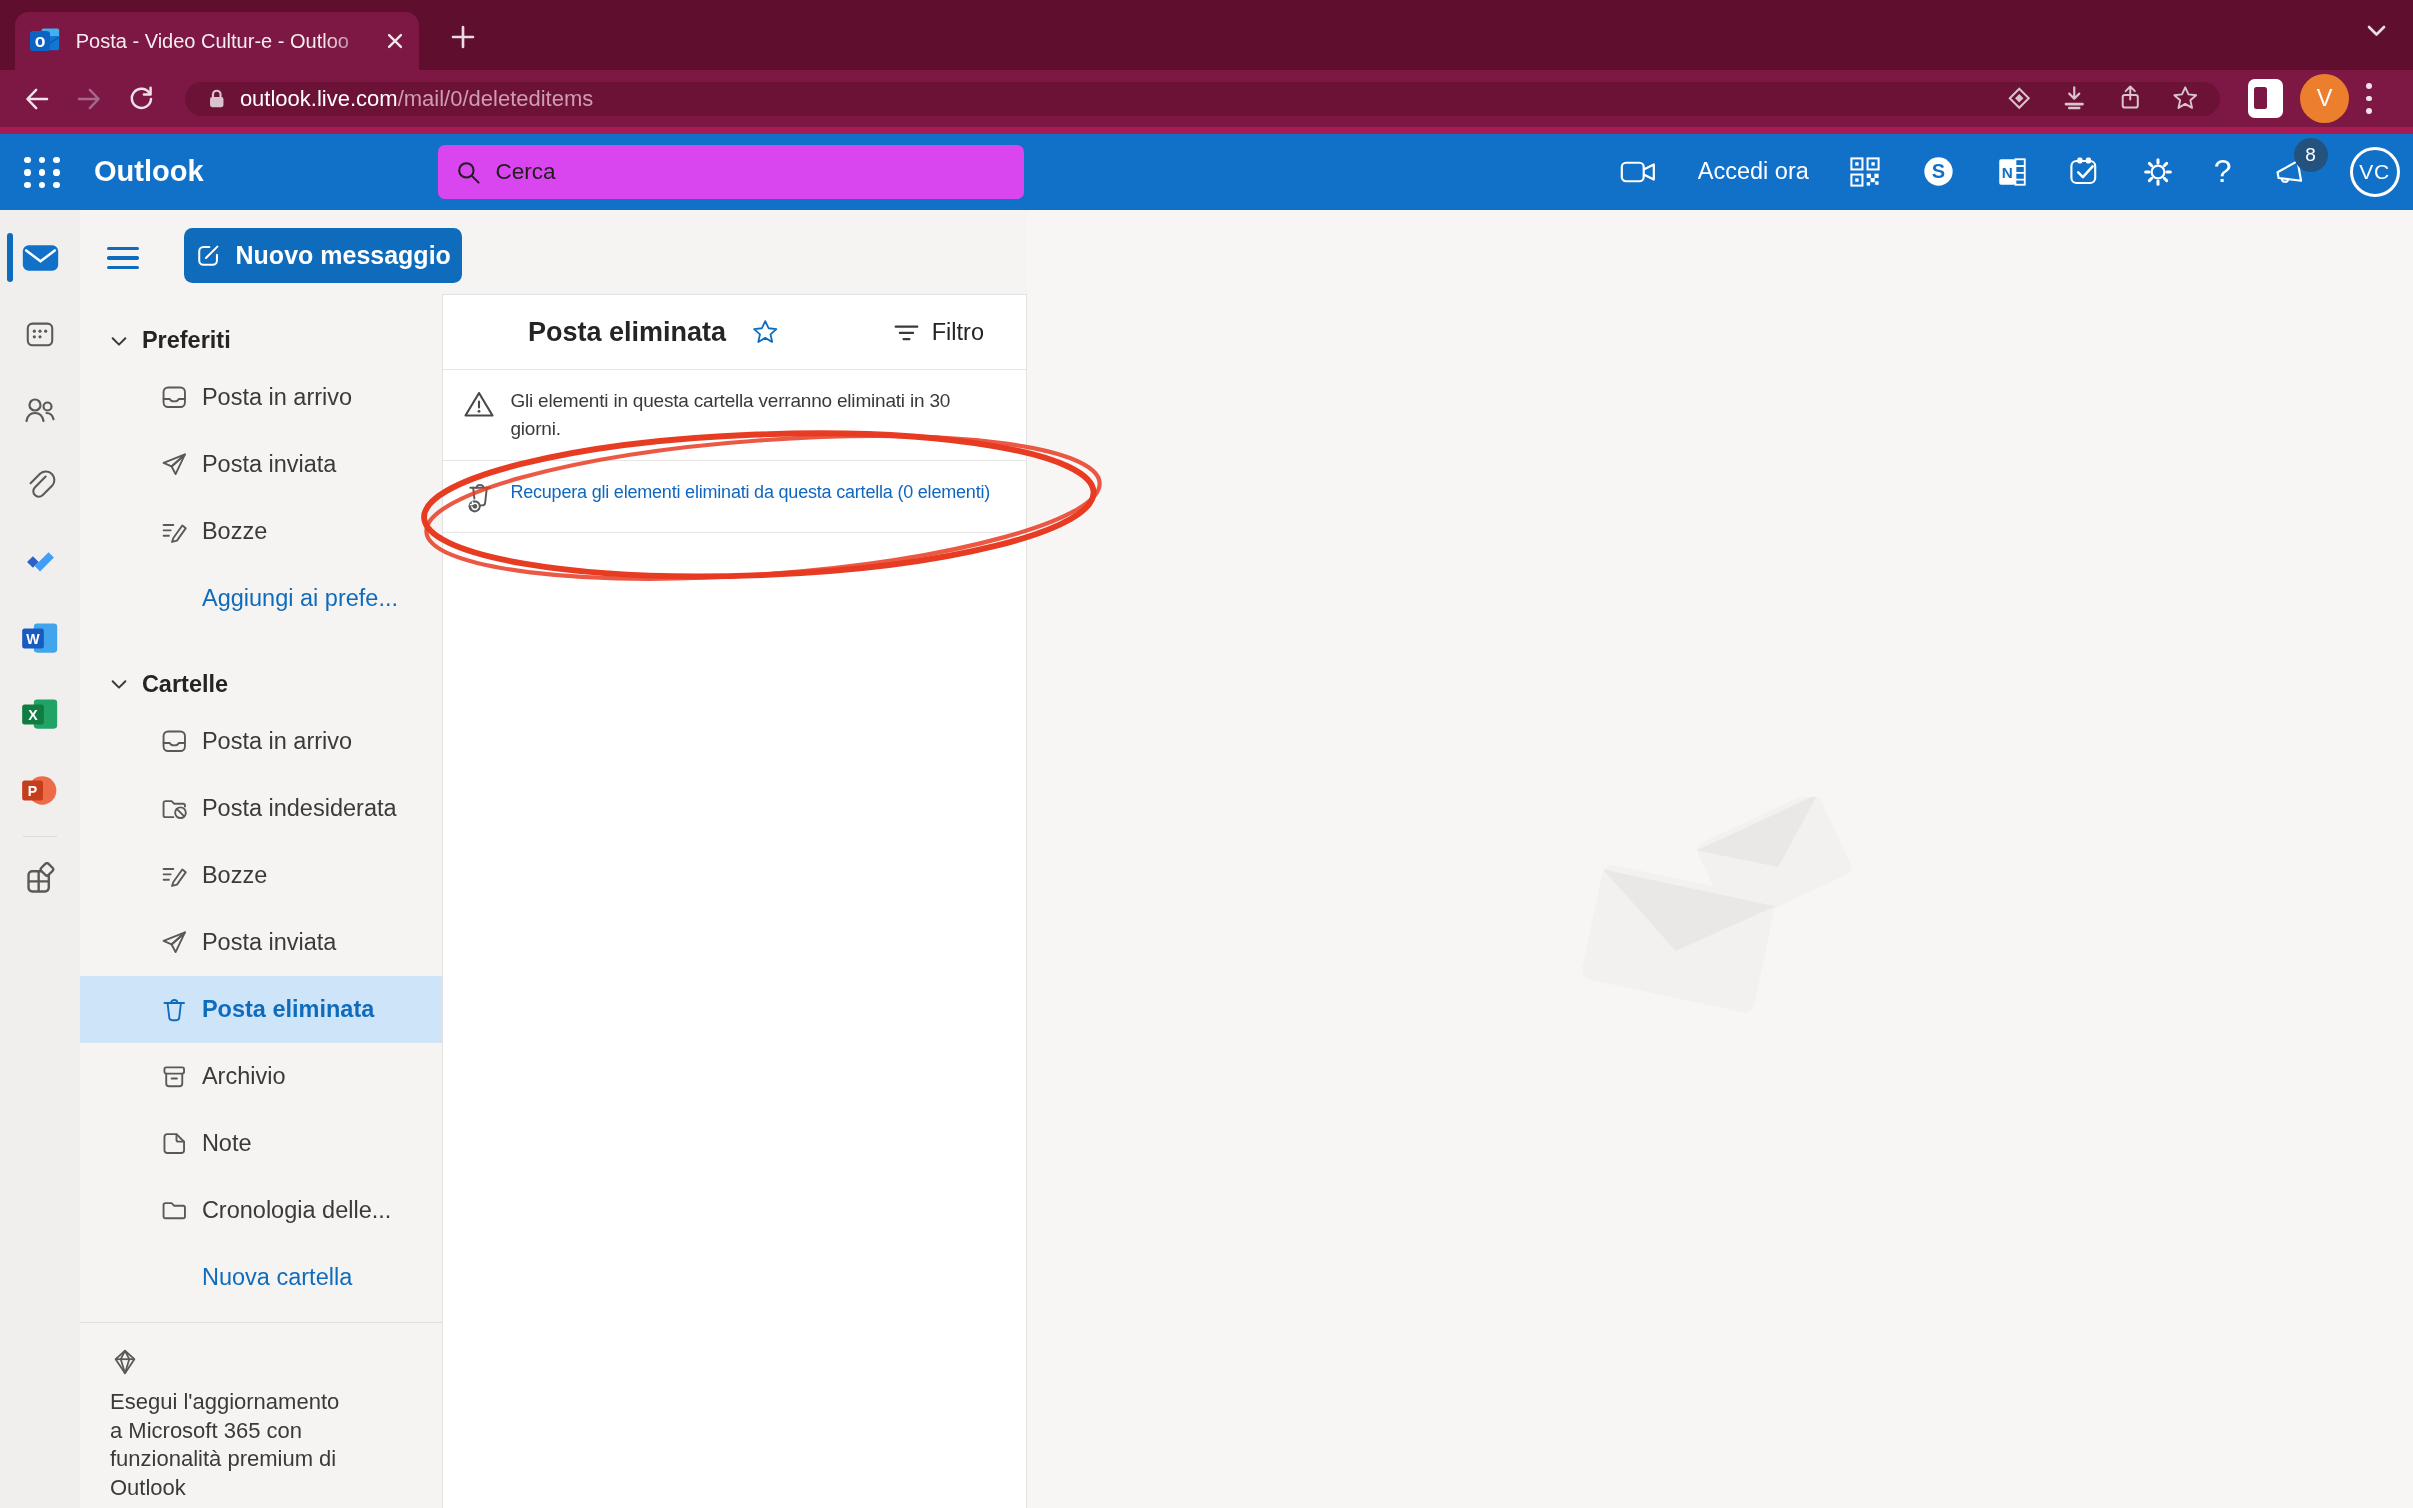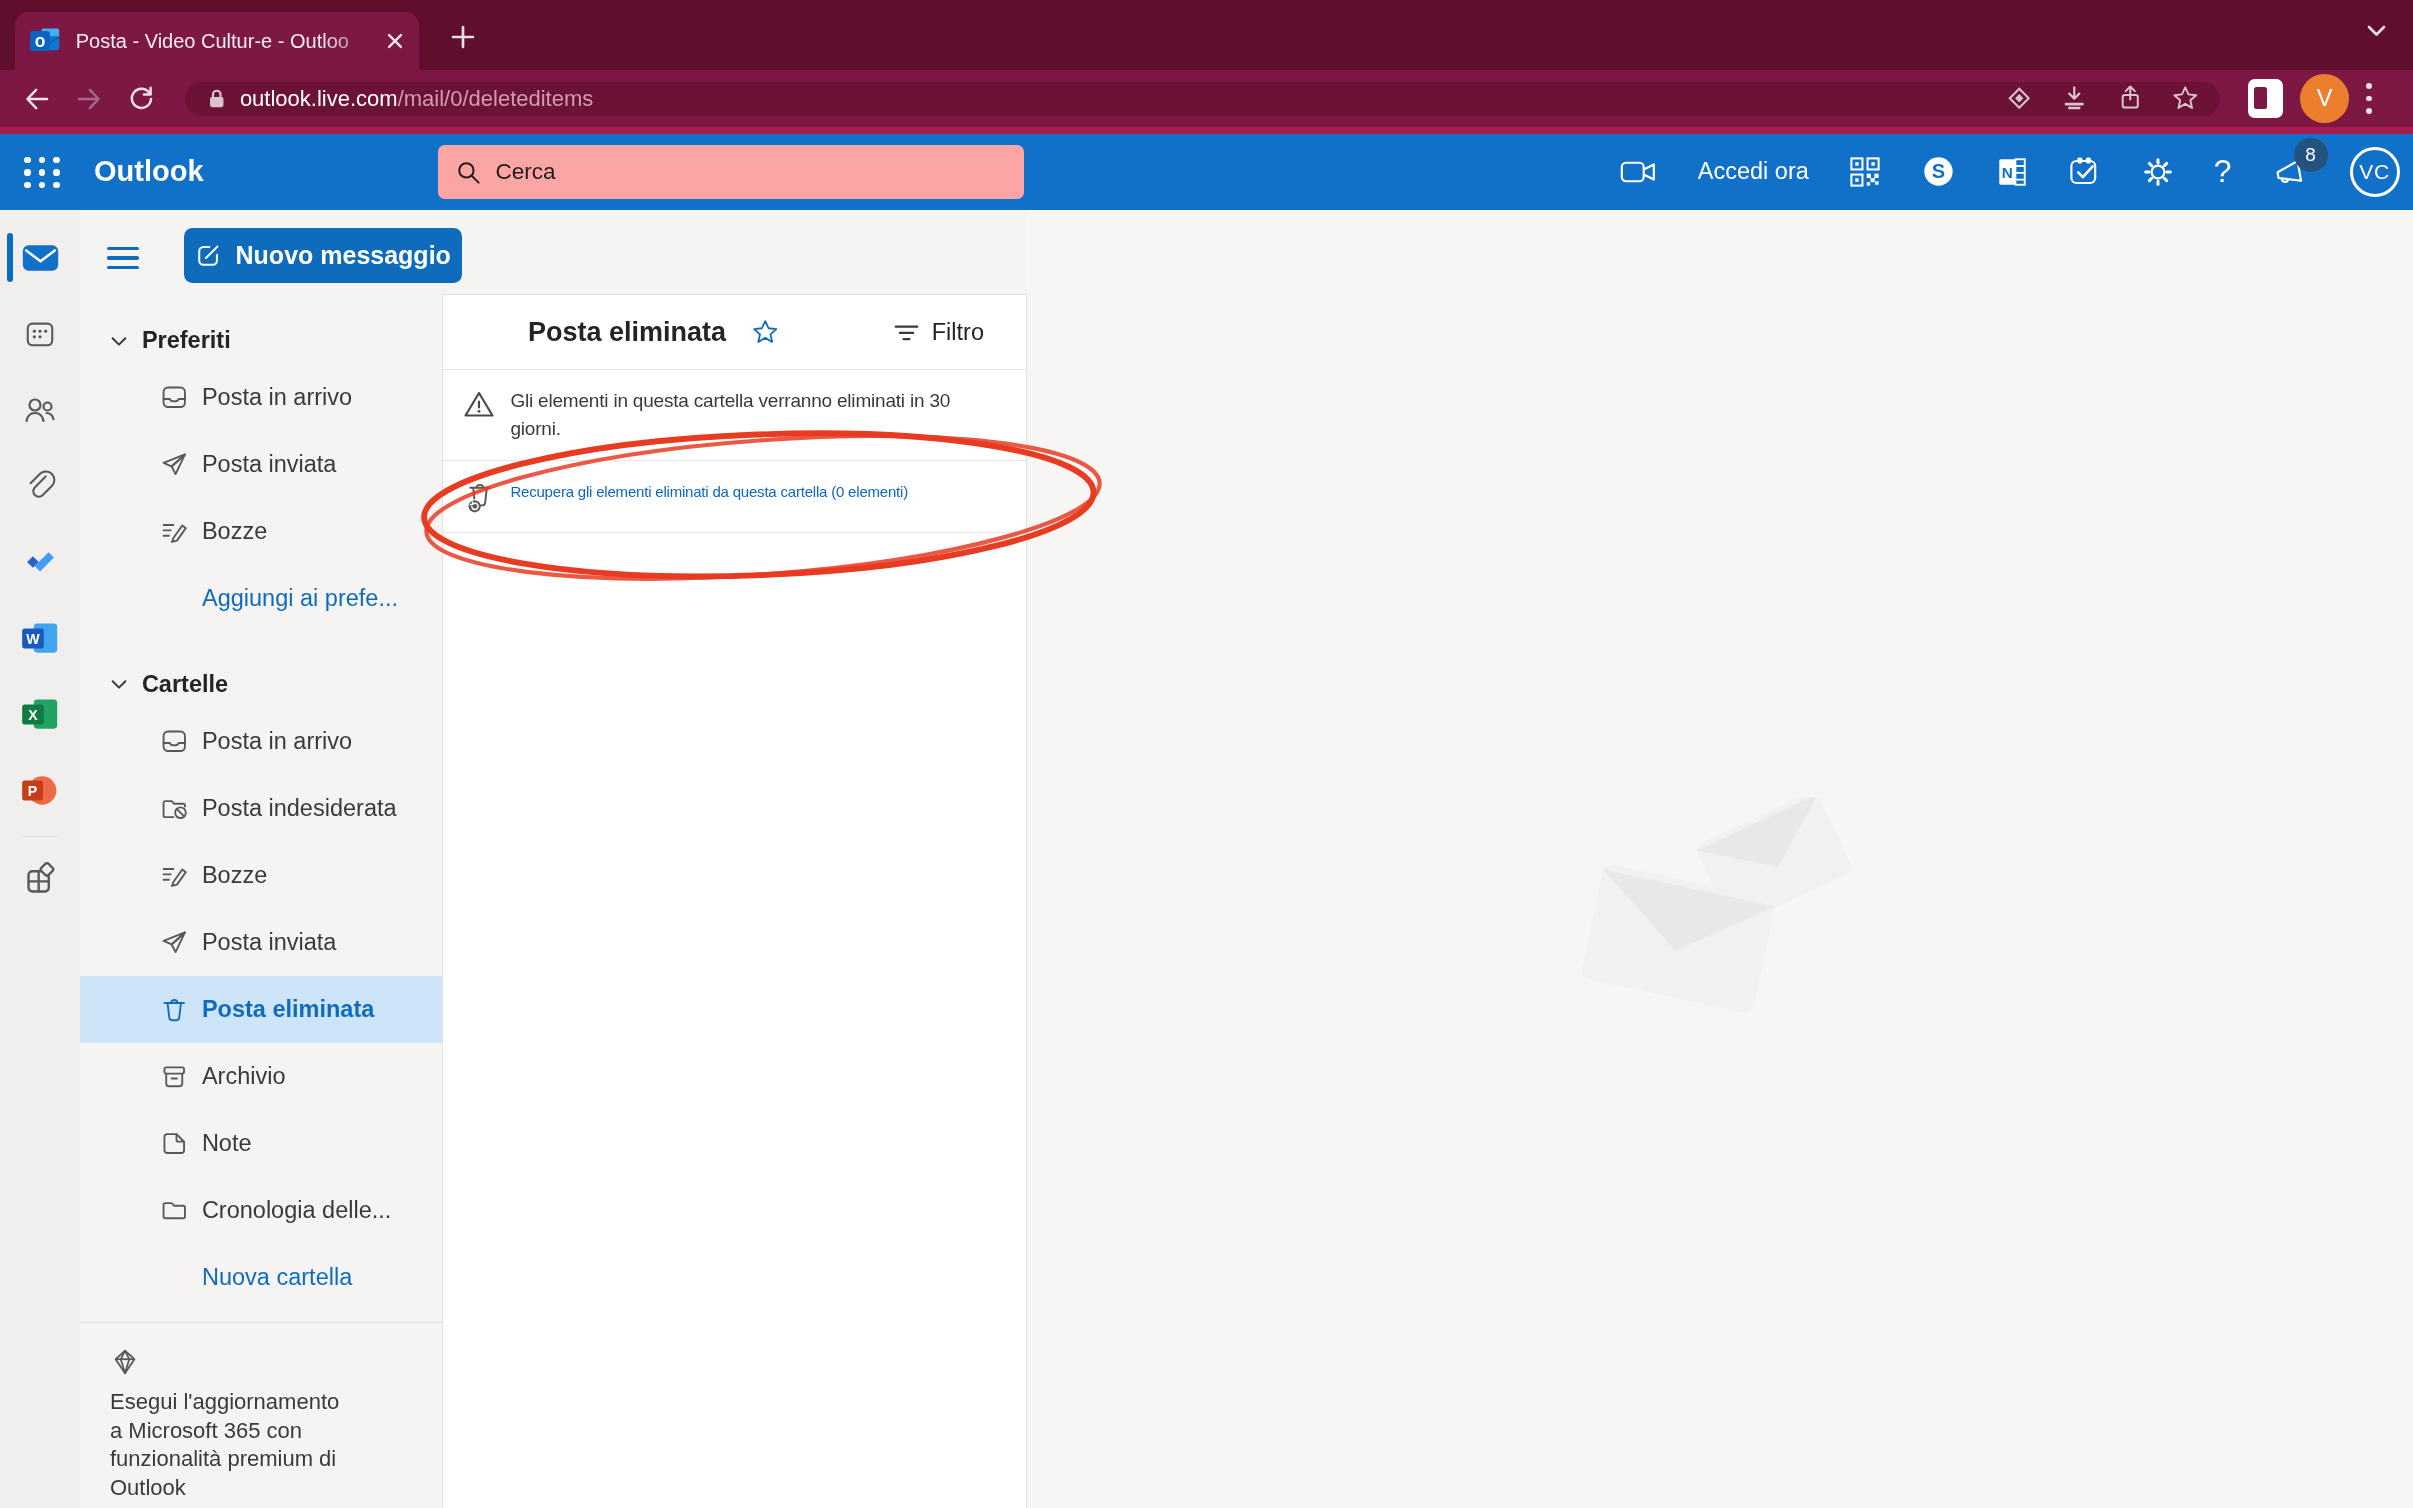--- a/index.html
+++ b/index.html
@@ -34,21 +34,21 @@
   .kebab{margin:0 22px 0 17px;display:flex;flex-direction:column;gap:6.7px;}
   .kebab i{width:5.9px;height:5.9px;border-radius:50%;background:#efe3e9;}
   .accent{position:absolute;top:127px;left:0;width:100%;height:6.7px;background:#a81b53;}
   
   .oheader{position:absolute;top:134px;left:0;width:2413px;height:95px;background:#1170c8;}
   .waffle{position:absolute;left:23.5px;top:20px;width:37px;height:37px;display:grid;
        grid-template-columns:repeat(3,1fr);gap:5.9px;align-content:center;justify-items:center;}
   .waffle i{width:6.7px;height:6.7px;border-radius:50%;background:#fff;}
   .brand{position:absolute;left:94px;top:0;height:75px;display:flex;align-items:center;
        color:#fff;font-size:29px;font-weight:600;}
-  .osearch{position:absolute;left:438px;top:11px;width:586px;height:54px;background:#fca5a5;
+  .osearch{position:absolute;left:438px;top:11px;width:586px;height:54px;background:#d946ef;
        border-radius:6.7px;display:flex;align-items:center;padding:0 17px;box-sizing:border-box;}
   .osearch .ph{font-size:22.6px;color:#1f1e1d;margin-left:13.4px;}
   .oh-right{position:absolute;right:13.4px;top:0;height:75px;display:flex;align-items:center;gap:39px;}
   .signin{color:#fff;font-size:23.5px;white-space:nowrap;}
   .help-q{color:#fff;font-size:32px;}
   .mega-wrap{position:relative;}
   .badge{position:absolute;top:-13.4px;right:-17px;width:34px;height:34px;border-radius:50%;
        background:#24527e;color:#fff;font-size:19px;display:flex;align-items:center;justify-content:center;}
   .avatar-vc{width:50px;height:50px;border-radius:50%;border:3.4px solid #fff;box-sizing:border-box;
        color:#fff;font-size:21px;letter-spacing:0.8px;display:flex;align-items:center;justify-content:center;}
@@ -80,21 +80,21 @@
   .list-pane{position:absolute;left:442px;top:84px;width:585px;bottom:0;background:#fff;
        border:0.8px solid #e4e2e0;border-bottom:none;box-sizing:border-box;}
   .lp-header{height:74px;display:flex;align-items:center;padding:0 42px 0 85px;border-bottom:0.8px solid #e8e6e4;}
   .lp-title{font-size:27px;font-weight:600;color:#252423;}
   .lp-star{margin-left:25px;}
   .lp-sp{flex:1;}
   .lp-filter{display:flex;align-items:center;gap:11.7px;font-size:23.5px;color:#252423;}
   .lp-row{display:flex;gap:13.4px;padding:17px 25px 17px 20px;border-bottom:0.8px solid #e8e6e4;}
   .lp-row .ic{width:34px;flex:none;padding-top:1.7px;}
   .lp-msg{width:520px;font-size:19px;line-height:28px;color:#3b3a39;letter-spacing:-0.2px;}
-  .lp-link{width:520px;font-size:15px;line-height:28px;color:#0e67c0;letter-spacing:-0.2px;}
+  .lp-link{width:520px;font-size:18px;line-height:28px;color:#0e67c0;letter-spacing:-0.2px;}
   .empty{position:absolute;left:0;right:0;top:574px;text-align:center;}
   .empty-title{margin-top:8.4px;font-size:27px;font-weight:700;color:#252423;}
   .empty-sub{margin-top:15px;font-size:23.5px;color:#605e5c;}
   .trash-svg{margin:0 auto;}
   
   .reading{position:absolute;left:1027px;right:0;top:0;bottom:0;background:#f8f6f5;}
   .env-svg{position:absolute;left:553px;top:587px;}
   
   .annotation{position:absolute;left:392px;top:196px;z-index:6;pointer-events:none;}
 </style>

